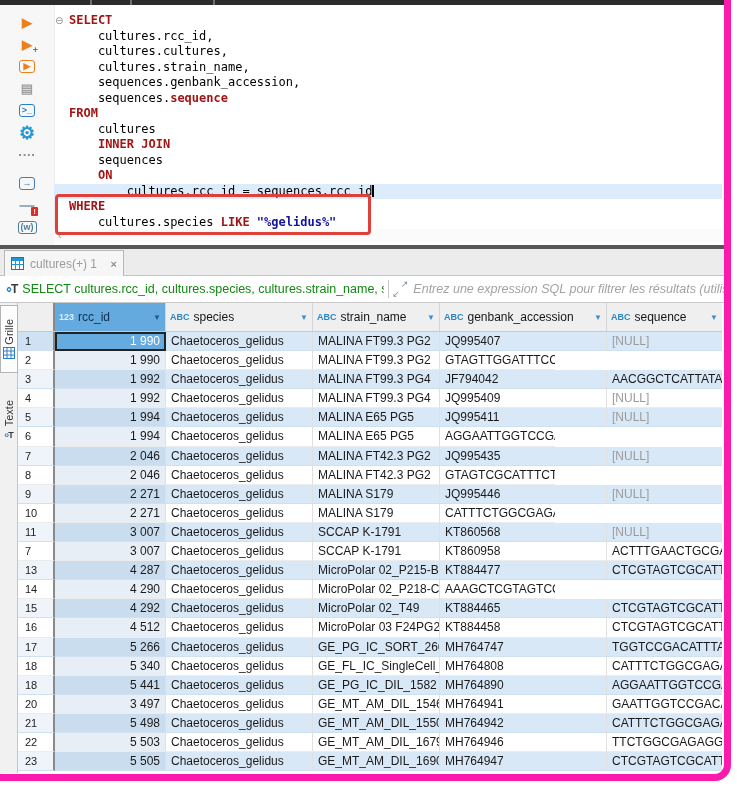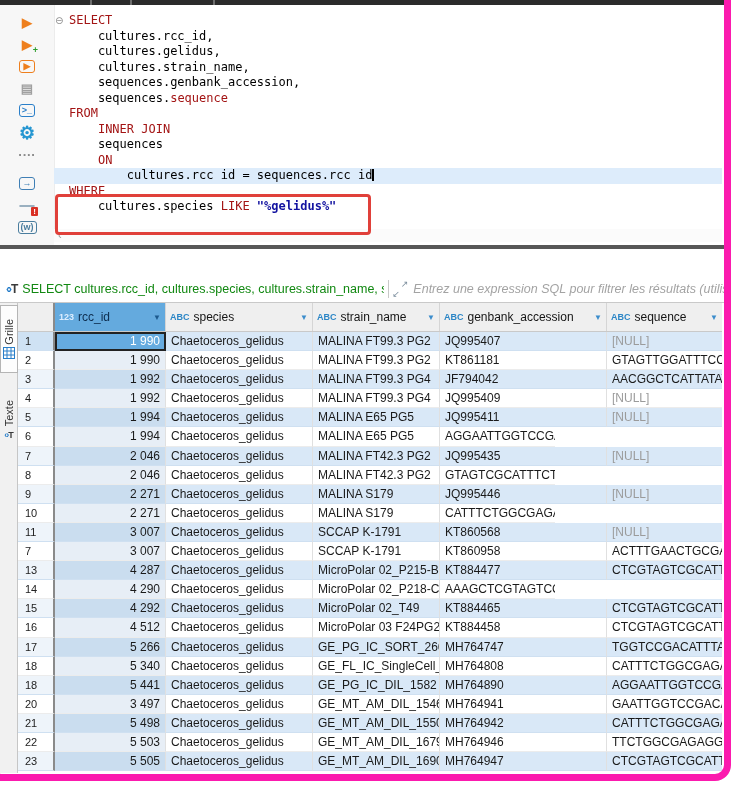--- a/index.html
+++ b/index.html
@@ -21,21 +21,21 @@
         line-height:11px;min-width:10px;text-align:center;}
   .tbtn .badge{position:absolute;right:1px;bottom:0;font-size:9px;line-height:9px;font-weight:bold;}
   .tbtn .badge.bg{background:#d93025;color:#fff;font-size:8px;padding:0 2px;border-radius:1px;}
   .tb-sep{height:7px;}
   .ed-gutter{position:absolute;left:54px;top:0;width:14px;height:226px;background:#ffffff;border-left:1px solid #ececec;}
   .code{position:absolute;left:54px;top:8px;width:668px;font-family:"DejaVu Sans Mono","Liberation Mono",monospace;
         font-size:12px;z-index:1;}
   .cline{position:relative;height:15.5px;line-height:15.5px;white-space:pre;padding-left:15px;}
   .cline.hl{background:#ddecfb;}
   .fold{position:absolute;left:1px;top:0;font-size:10px;color:#8f8f8f;font-family:"DejaVu Sans",sans-serif;}
-  .kw{color:#a31414;font-weight:normal;}
+  .kw{color:#a31414;font-weight:bold;}
   .str{color:#1313a0;font-weight:bold;}
   .pl{color:#000;}
   .caret{display:inline-block;width:1.5px;height:12px;background:#000;vertical-align:-2px;}
   .hscroll{position:absolute;left:54px;top:224px;width:668px;height:13px;background:#fbfbfb;}
   .hscroll .arr{position:absolute;left:4px;top:0;color:#9b9b9b;font-size:11px;line-height:13px;}
 
   
   .red-box{position:absolute;left:55px;top:194px;width:310px;height:35px;border:3px solid #e0403a;
            border-radius:4px;z-index:6;pointer-events:none;}
 
@@ -152,41 +152,55 @@
           <span class="badge bg" style="color: rgb(255, 255, 255); background: rgb(217, 48, 37);">!</span>
         </div>
         <div class="tbtn boxed">
           <span class="glyph" style="color: rgb(74, 125, 158);">(w)</span>
         </div>
       </div>
     <div class="ed-gutter"></div>
     <div class="code">
         <div class="cline"><span class="fold">⊖</span><span class="kw">SELECT</span></div>
         <div class="cline"><span class="pl">    cultures.rcc_id,</span></div>
-        <div class="cline"><span class="pl">    cultures.gelidus,</span></div>
+        <div class="cline"><span class="pl">    cultures.cultures,</span></div>
         <div class="cline"><span class="pl">    cultures.strain_name,</span></div>
         <div class="cline"><span class="pl">    sequences.genbank_accession,</span></div>
         <div class="cline"><span class="pl">    sequences.</span><span class="kw">sequence</span></div>
         <div class="cline"><span class="kw">FROM</span></div>
+        <div class="cline"><span class="pl">    cultures</span></div>
         <div class="cline"><span class="pl">    </span><span class="kw">INNER JOIN</span></div>
         <div class="cline"><span class="pl">    sequences</span></div>
         <div class="cline"><span class="pl">    </span><span class="kw">ON</span></div>
         <div class="cline hl"><span class="pl">        cultures.rcc id = sequences.rcc id</span><span class="caret"></span></div>
         <div class="cline"><span class="kw">WHERE</span></div>
         <div class="cline"><span class="pl">    cultures.species </span><span class="kw">LIKE</span><span class="pl"> </span><span class="str">"%gelidus%"</span></div>
       </div>
     <div class="hscroll">
       <span class="arr">‹</span>
     </div>
   </div>
 
   <div class="red-box"></div>
 
   <div class="dark-strip"></div>
 
+  <div class="tabbar">
+    <div class="rtab">
+      <svg class="table-ico" width="13" height="13" viewBox="0 0 13 13">
+        <rect x="0.5" y="0.5" width="12" height="12" fill="#ffffff" stroke="#1f74b8"></rect>
+        <rect x="1" y="1" width="11" height="3" fill="#2196d3"></rect>
+        <line x1="4.5" y1="4" x2="4.5" y2="12" stroke="#2196d3"></line>
+        <line x1="8.5" y1="4" x2="8.5" y2="12" stroke="#2196d3"></line>
+        <line x1="1" y1="7.5" x2="12" y2="7.5" stroke="#2196d3"></line>
+      </svg>
+      <span class="tlabel">cultures(+) 1</span>
+      <span class="tclose">×</span>
+    </div>
+  </div>
 
   <div class="filterbar">
     <span class="sqltext-ico">
         <span class="ar">‹›</span>
         <span class="tt">T</span>
       </span>
     <span class="filter-sql">SELECT cultures.rcc_id, cultures.species, cultures.strain_name, sequer</span>
     <span class="f-divider"></span>
     <span class="expand-ico">
         <span class="a1">↗</span>
@@ -248,21 +262,20 @@
           <div class="gcell c-species">Chaetoceros_gelidus</div>
           <div class="gcell c-strain">MALINA FT99.3 PG2</div>
           <div class="gcell c-genbank">JQ995407</div>
           <div class="gcell c-seq nullv">[NULL]</div>
         </div>
         <div class="grow even">
           <div class="gcell c-num">2</div>
           <div class="gcell c-rcc">1 990</div>
           <div class="gcell c-species">Chaetoceros_gelidus</div>
           <div class="gcell c-strain">MALINA FT99.3 PG2</div>
-          <div class="gcell c-genbank">KT861181</div>
           <div class="gcell c-seq">GTAGTTGGATTTCCG</div>
         </div>
         <div class="grow odd">
           <div class="gcell c-num">3</div>
           <div class="gcell c-rcc">1 992</div>
           <div class="gcell c-species">Chaetoceros_gelidus</div>
           <div class="gcell c-strain">MALINA FT99.3 PG4</div>
           <div class="gcell c-genbank">JF794042</div>
           <div class="gcell c-seq">AACGGCTCATTATAT</div>
         </div>

